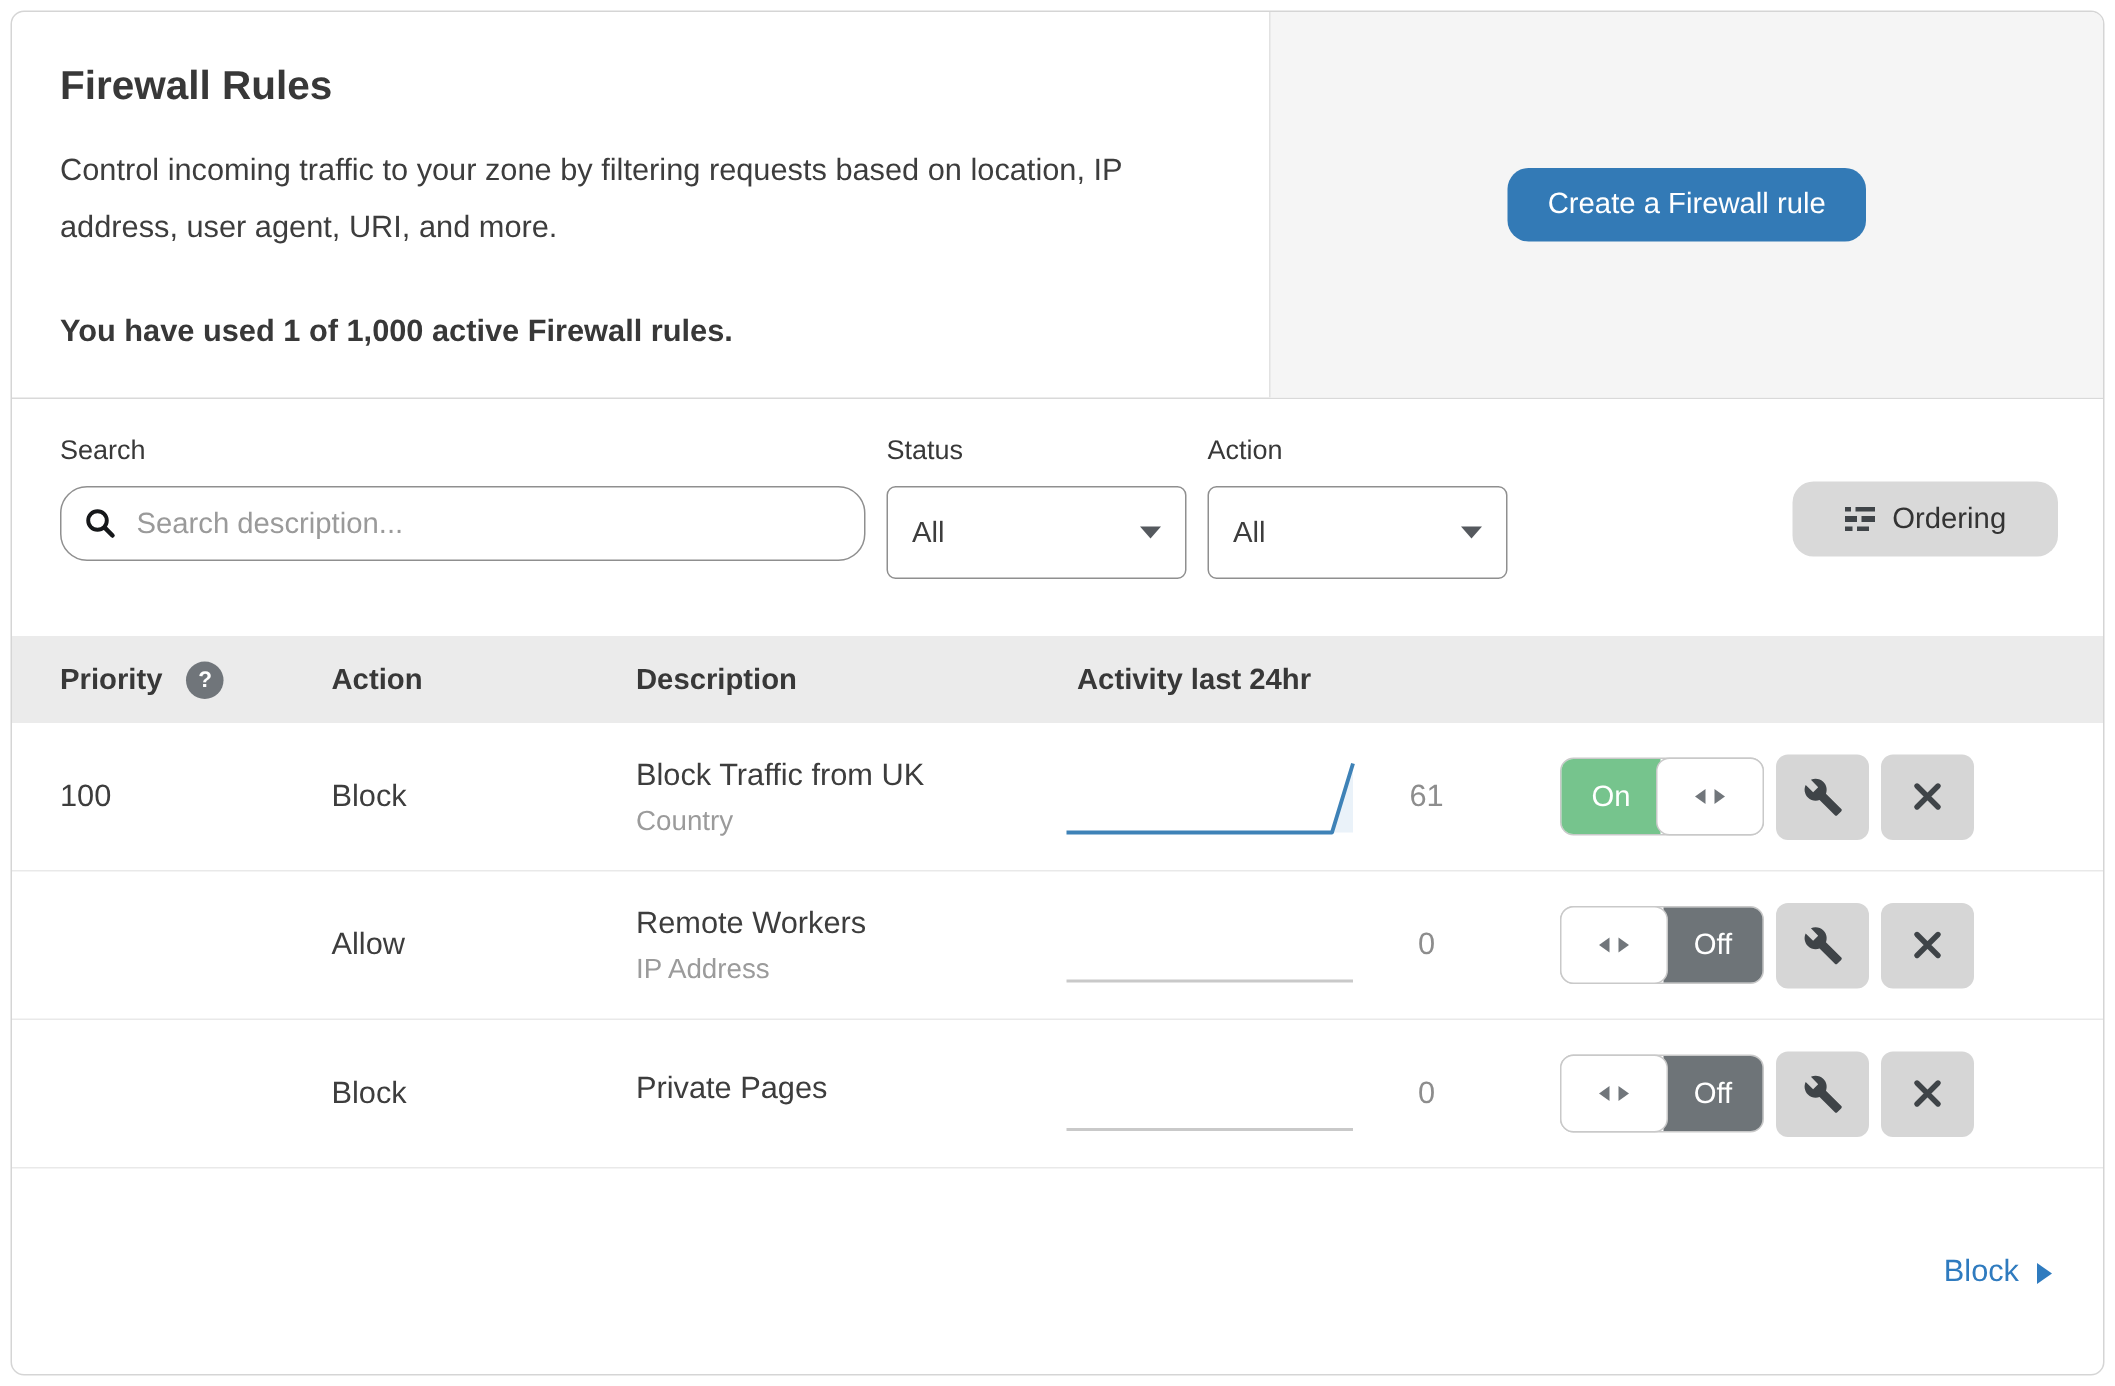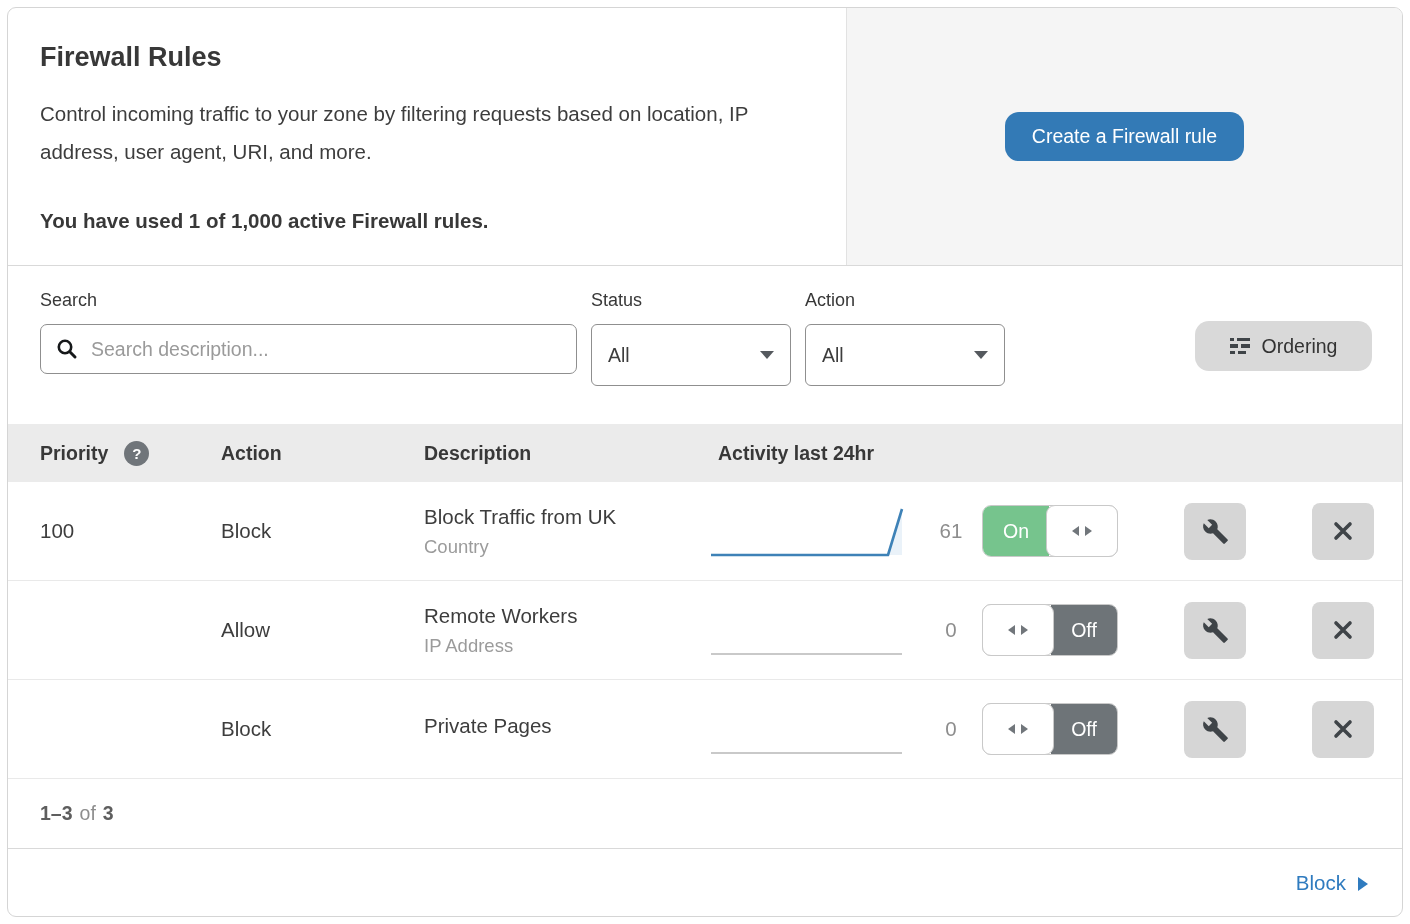--- a/index.html
+++ b/index.html
@@ -33,21 +33,21 @@
     background: var(--accent-blue); color: #fff; border: none;
     font-family: inherit; font-size: 19.5px;
     padding: 13px 27px; border-radius: 14px; cursor: pointer;
   }
 
   
   .filters { height: 158px; display: flex; align-items: flex-start; padding: 24px 30px 0 32px; }
   .filter-label { font-size: 18px; color: #383838; display: block; margin-bottom: 13px; }
   .search-wrap { width: 537px; }
   .input-shell {
-    height: 50px; border: 1px solid #8f8f8f; border-radius: 7px; background: #fff;
+    height: 50px; border: 1px solid #8f8f8f; border-radius: 18px; background: #fff;
     display: flex; align-items: center; padding: 0 14px;
   }
   .input-shell input {
     border: none; outline: none; flex: 1; font-family: inherit;
     font-size: 19.5px; color: #3d3d3d; background: transparent; margin-left: 10px;
   }
   .input-shell input::placeholder { color: #9a9a9a; }
   .select-wrap { width: 200px; margin-left: 14px; }
   .select-shell {
     height: 62px; border: 1px solid #8f8f8f; border-radius: 6px; background: #fff;
@@ -84,21 +84,21 @@
     display: flex; align-items: center; justify-content: center; cursor: pointer;
   }
   .th-activity { padding-left: 10px; }
   .trow { height: 99px; border-bottom: 1px solid #e9e9e9; }
   .cell-priority { font-size: 20.5px; }
   .cell-action { font-size: 20.5px; }
   .desc-title { font-size: 20.5px; color: #3d3d3d; margin-bottom: 7px; }
   .desc-sub { font-size: 18.5px; color: #9b9b9b; }
   .spark { display: block; }
   .cell-value { font-size: 20.5px; color: #8d8d8d; text-align: center; }
-  .cell-controls { display: flex; align-items: center; justify-content: space-between; gap: 20px; }
+  .cell-controls { display: flex; align-items: center; justify-content: center; gap: 8px; }
 
   
   .toggle {
     position: relative; width: 136px; height: 52px;
     border: 1px solid #c9c9c9; border-radius: 9px; background: #fff; cursor: pointer;
   }
   .toggle .fill {
     position: absolute; top: 0; bottom: 0; width: 66px;
     display: flex; align-items: center; justify-content: center;
     color: #fff; font-size: 19.5px;
@@ -310,25 +310,20 @@
         </svg>
       </button>
       <button class="icon-btn">
         <svg width="24" height="24" viewBox="0 0 24 24">
           <path d="M5 5 L19 19 M19 5 L5 19" stroke="#3f4448" stroke-width="3.6" stroke-linecap="round" fill="none"></path>
         </svg>
       </button>
     </div>
   </div>
 
-  <div class="pagination">
-    <b>1–3</b>
-    <span class="of">of</span>
-    <b>3</b>
-  </div>
 
   <div class="helpbar">
     <a class="help-link">
       <span>Block</span>
       <span class="help-arrow"></span>
     </a>
   </div>
 
 </div>
 

